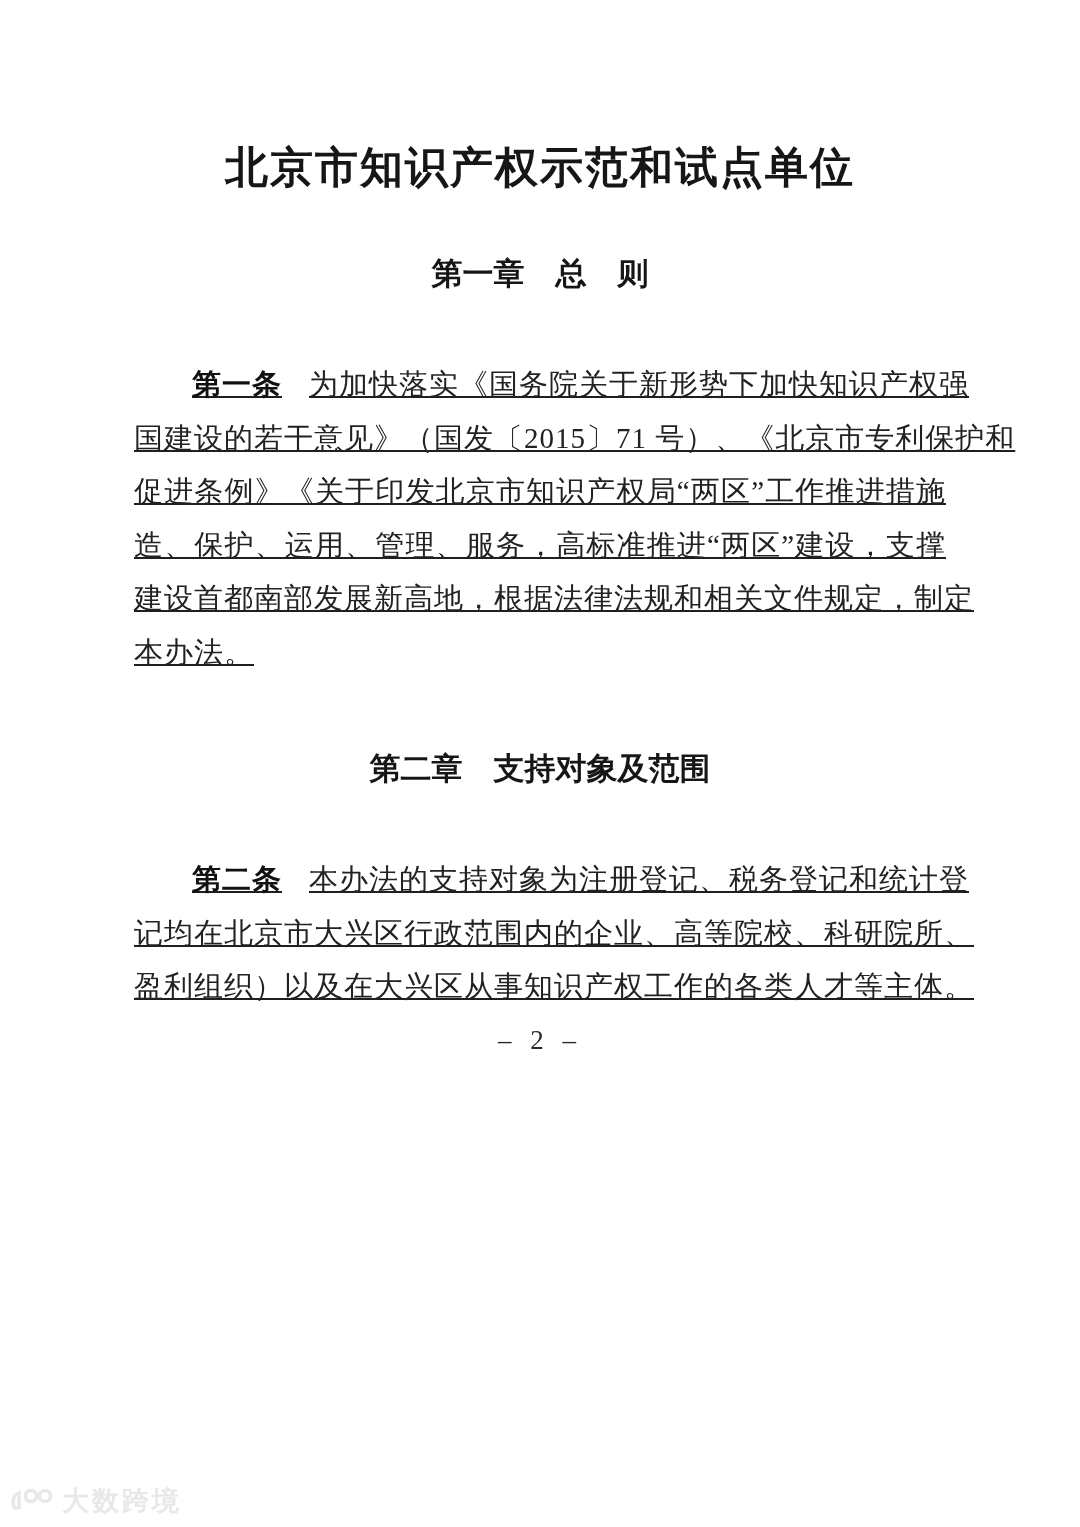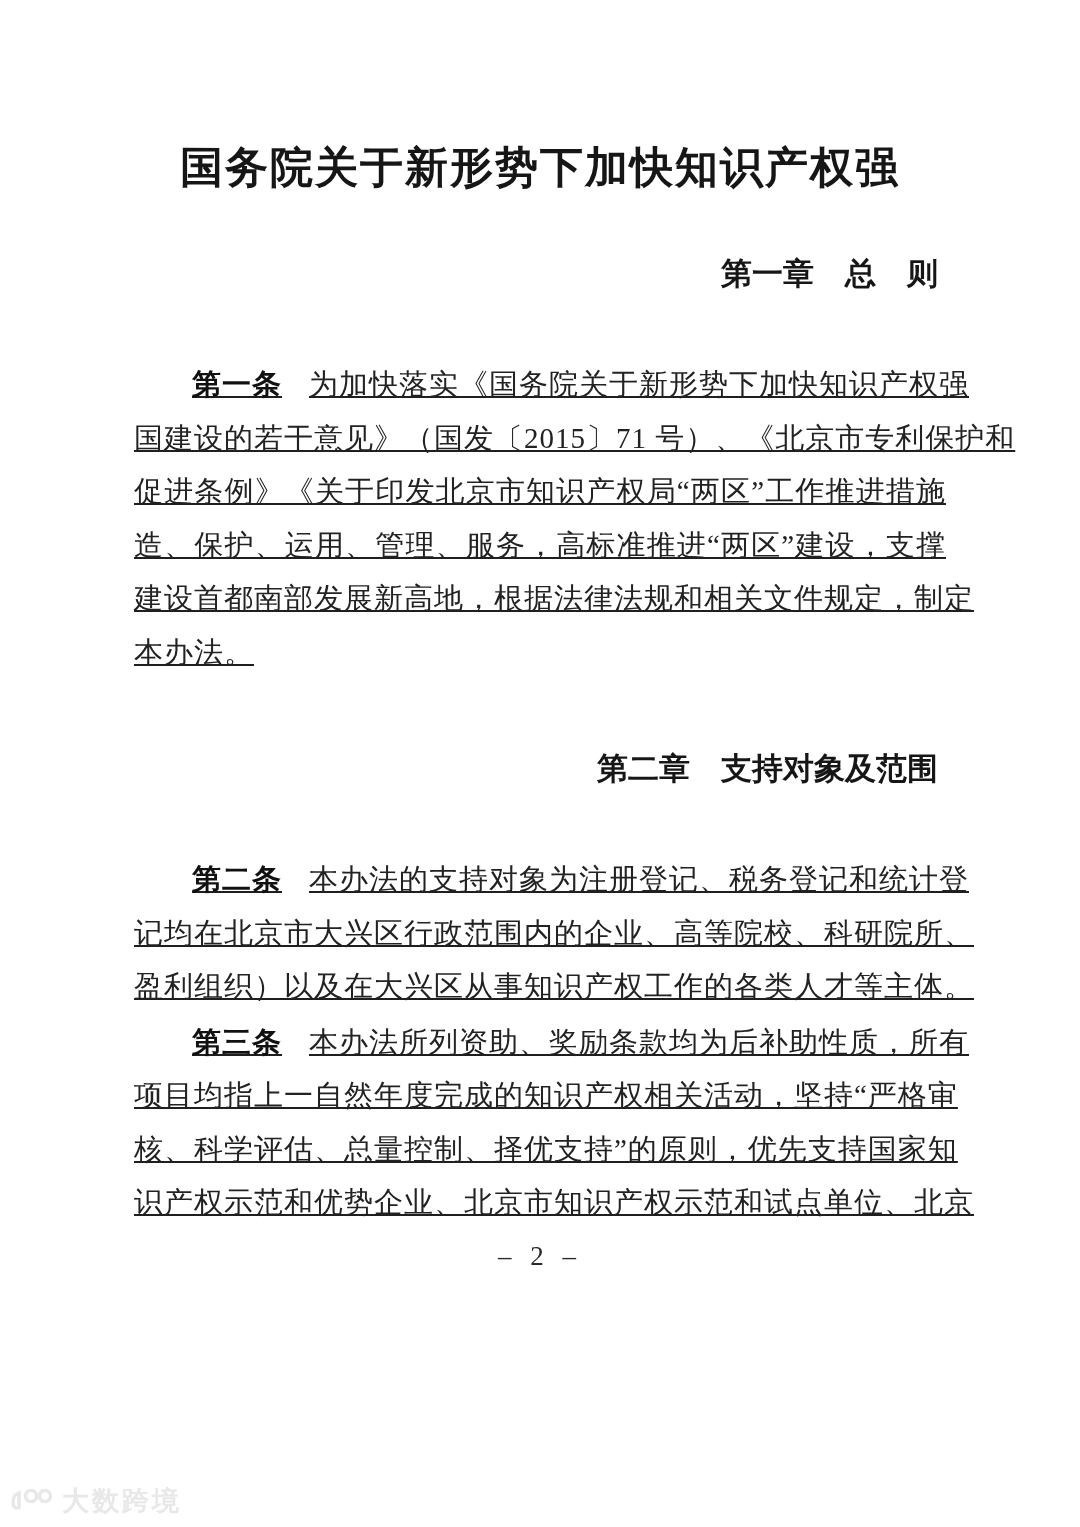--- a/index.html
+++ b/index.html
@@ -30,21 +30,21 @@
     letter-spacing: 2px;
     text-align: center;
     color: #161616;
   }
   .chapter-heading {
     margin: 8px;
     font-family: "Liberation Sans", "DejaVu Sans", sans-serif;
     font-size: 31px;
     font-weight: 700;
     line-height: 40px;
-    text-align: right;
+    text-align: center;
     color: #161616;
   }
   .chapter-heading.first {
     margin-top: 60px;
   }
   .chapter-heading.second {
     margin-top: 70px;
   }
   .para {
     margin: 0;
@@ -99,21 +99,21 @@
     letter-spacing: 3px;
     color: #e4e4e4;
   }
 </style>
 </head>
 <body>
 
 <div class="page">
   <div class="content">
 
-    <h1 class="doc-title">国务院关于新形势下加快知识产权强</h1>
+    <h1 class="doc-title">北京市知识产权示范和试点单位</h1>
 
     <h2 class="chapter-heading first">第一章　总　则</h2>
 
     <div class="para p1">
       <div class="line line--indent">
         <span class="article-label">第一条</span><span>为加快落实《国务院关于新形势下加快知识产权强</span>
       </div>
       <div class="line">国建设的若干意见》（国发〔2015〕71 号）、《北京市专利保护和</div>
       <div class="line">促进条例》《关于印发北京市知识产权局“两区”工作推进措施</div>
       <div class="line">造、保护、运用、管理、服务，高标准推进“两区”建设，支撑</div>
@@ -124,28 +124,20 @@
     <h2 class="chapter-heading second">第二章　支持对象及范围</h2>
 
     <div class="para p2">
       <div class="line line--indent">
         <span class="article-label">第二条</span><span>本办法的支持对象为注册登记、税务登记和统计登</span>
       </div>
       <div class="line">记均在北京市大兴区行政范围内的企业、高等院校、科研院所、</div>
       <div class="line">盈利组织）以及在大兴区从事知识产权工作的各类人才等主体。</div>
     </div>
 
-    <div class="para p3">
-      <div class="line line--indent">
-        <span class="article-label">第三条</span><span>本办法所列资助、奖励条款均为后补助性质，所有</span>
-      </div>
-      <div class="line">项目均指上一自然年度完成的知识产权相关活动，坚持“严格审</div>
-      <div class="line">核、科学评估、总量控制、择优支持”的原则，优先支持国家知</div>
-      <div class="line">识产权示范和优势企业、北京市知识产权示范和试点单位、北京</div>
-    </div>
 
     <div class="page-number">– 2 –</div>
 
   </div>
 
   <div class="watermark">
     <span>
       <svg width="44" height="30" viewBox="0 0 44 30" fill="none" xmlns="http://www.w3.org/2000/svg">
         <path d="M6 24 C 2 24, 2 12, 7 10 L 9 9 L 9 24" stroke="#e4e4e4" stroke-width="3.5" fill="none" stroke-linecap="round"></path>
         <circle cx="21" cy="12" r="5.5" stroke="#e4e4e4" stroke-width="3.5" fill="none"></circle>

